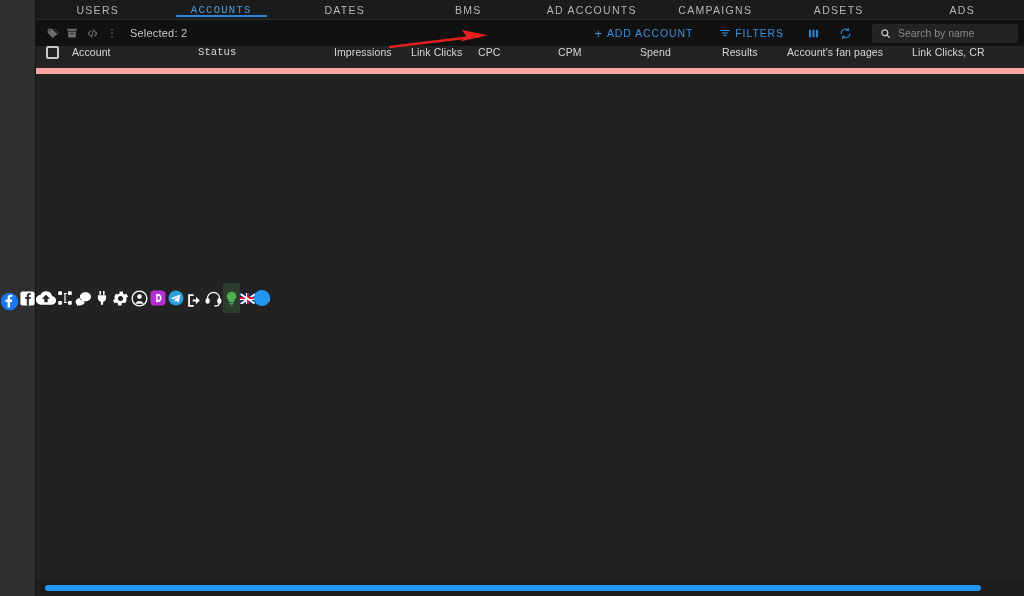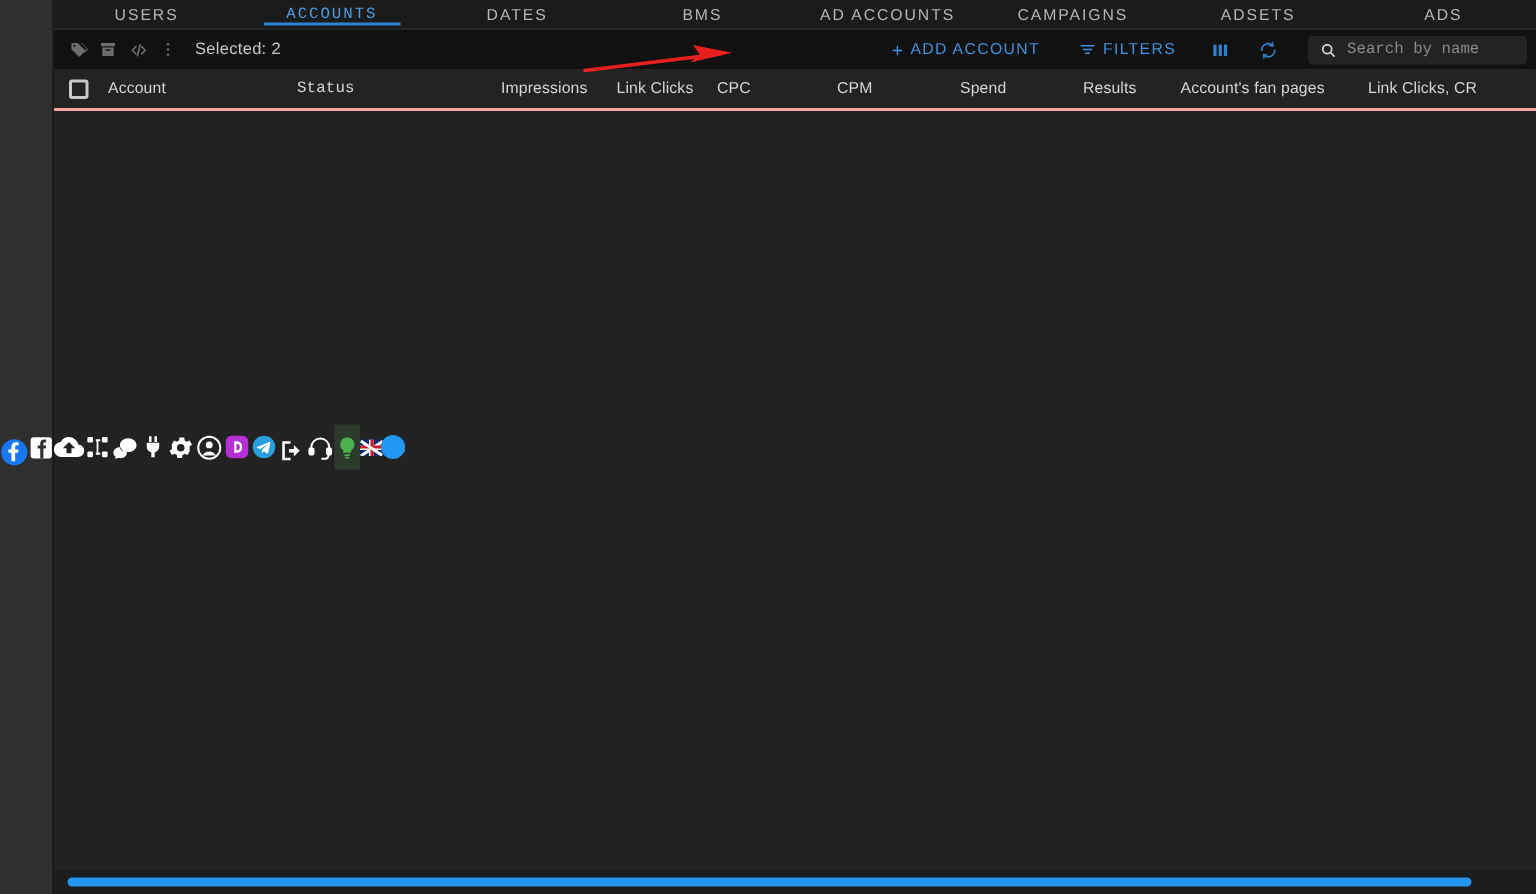--- a/index.html
+++ b/index.html
@@ -119,29 +119,28 @@
     height: 19px; padding: 0 8px; margin-left: 6px;
     color: #cdcdcd; font-size: 10px; letter-spacing: 0.2px;
     min-width: 143px;
   }
   .searchbox {
     display: flex; align-items: center; gap: 7px;
     background: #232323; border-radius: 3px;
     height: 19px; padding: 0 8px; margin-left: 16px;
     color: #8a8a8a; font-size: 10.5px;
     width: 146px;
-    font-family: Liberation Mono, monospace;
   }
 
   
   .tablewrap { flex: 1 1 auto; background: #222222; display: flex; flex-direction: column; min-height: 0; }
   .thead {
-    height: 28px; display: flex; align-items: center;
+    height: 28px; display: flex; 
     background: #232323;
-    border-bottom: 2px solid #fca5a5;
+    border-bottom: 6px solid #fca5a5;
     flex: 0 0 28px;
     padding-left: 10px;
   }
   .checkbox {
     width: 13px; height: 13px; border: 2px solid #c8c8c8; border-radius: 2px;
     flex: 0 0 13px; margin-right: 13px;
   }
   .th {
     font-size: 10.5px; color: #d6d6d6; white-space: nowrap;
     letter-spacing: 0.1px;

